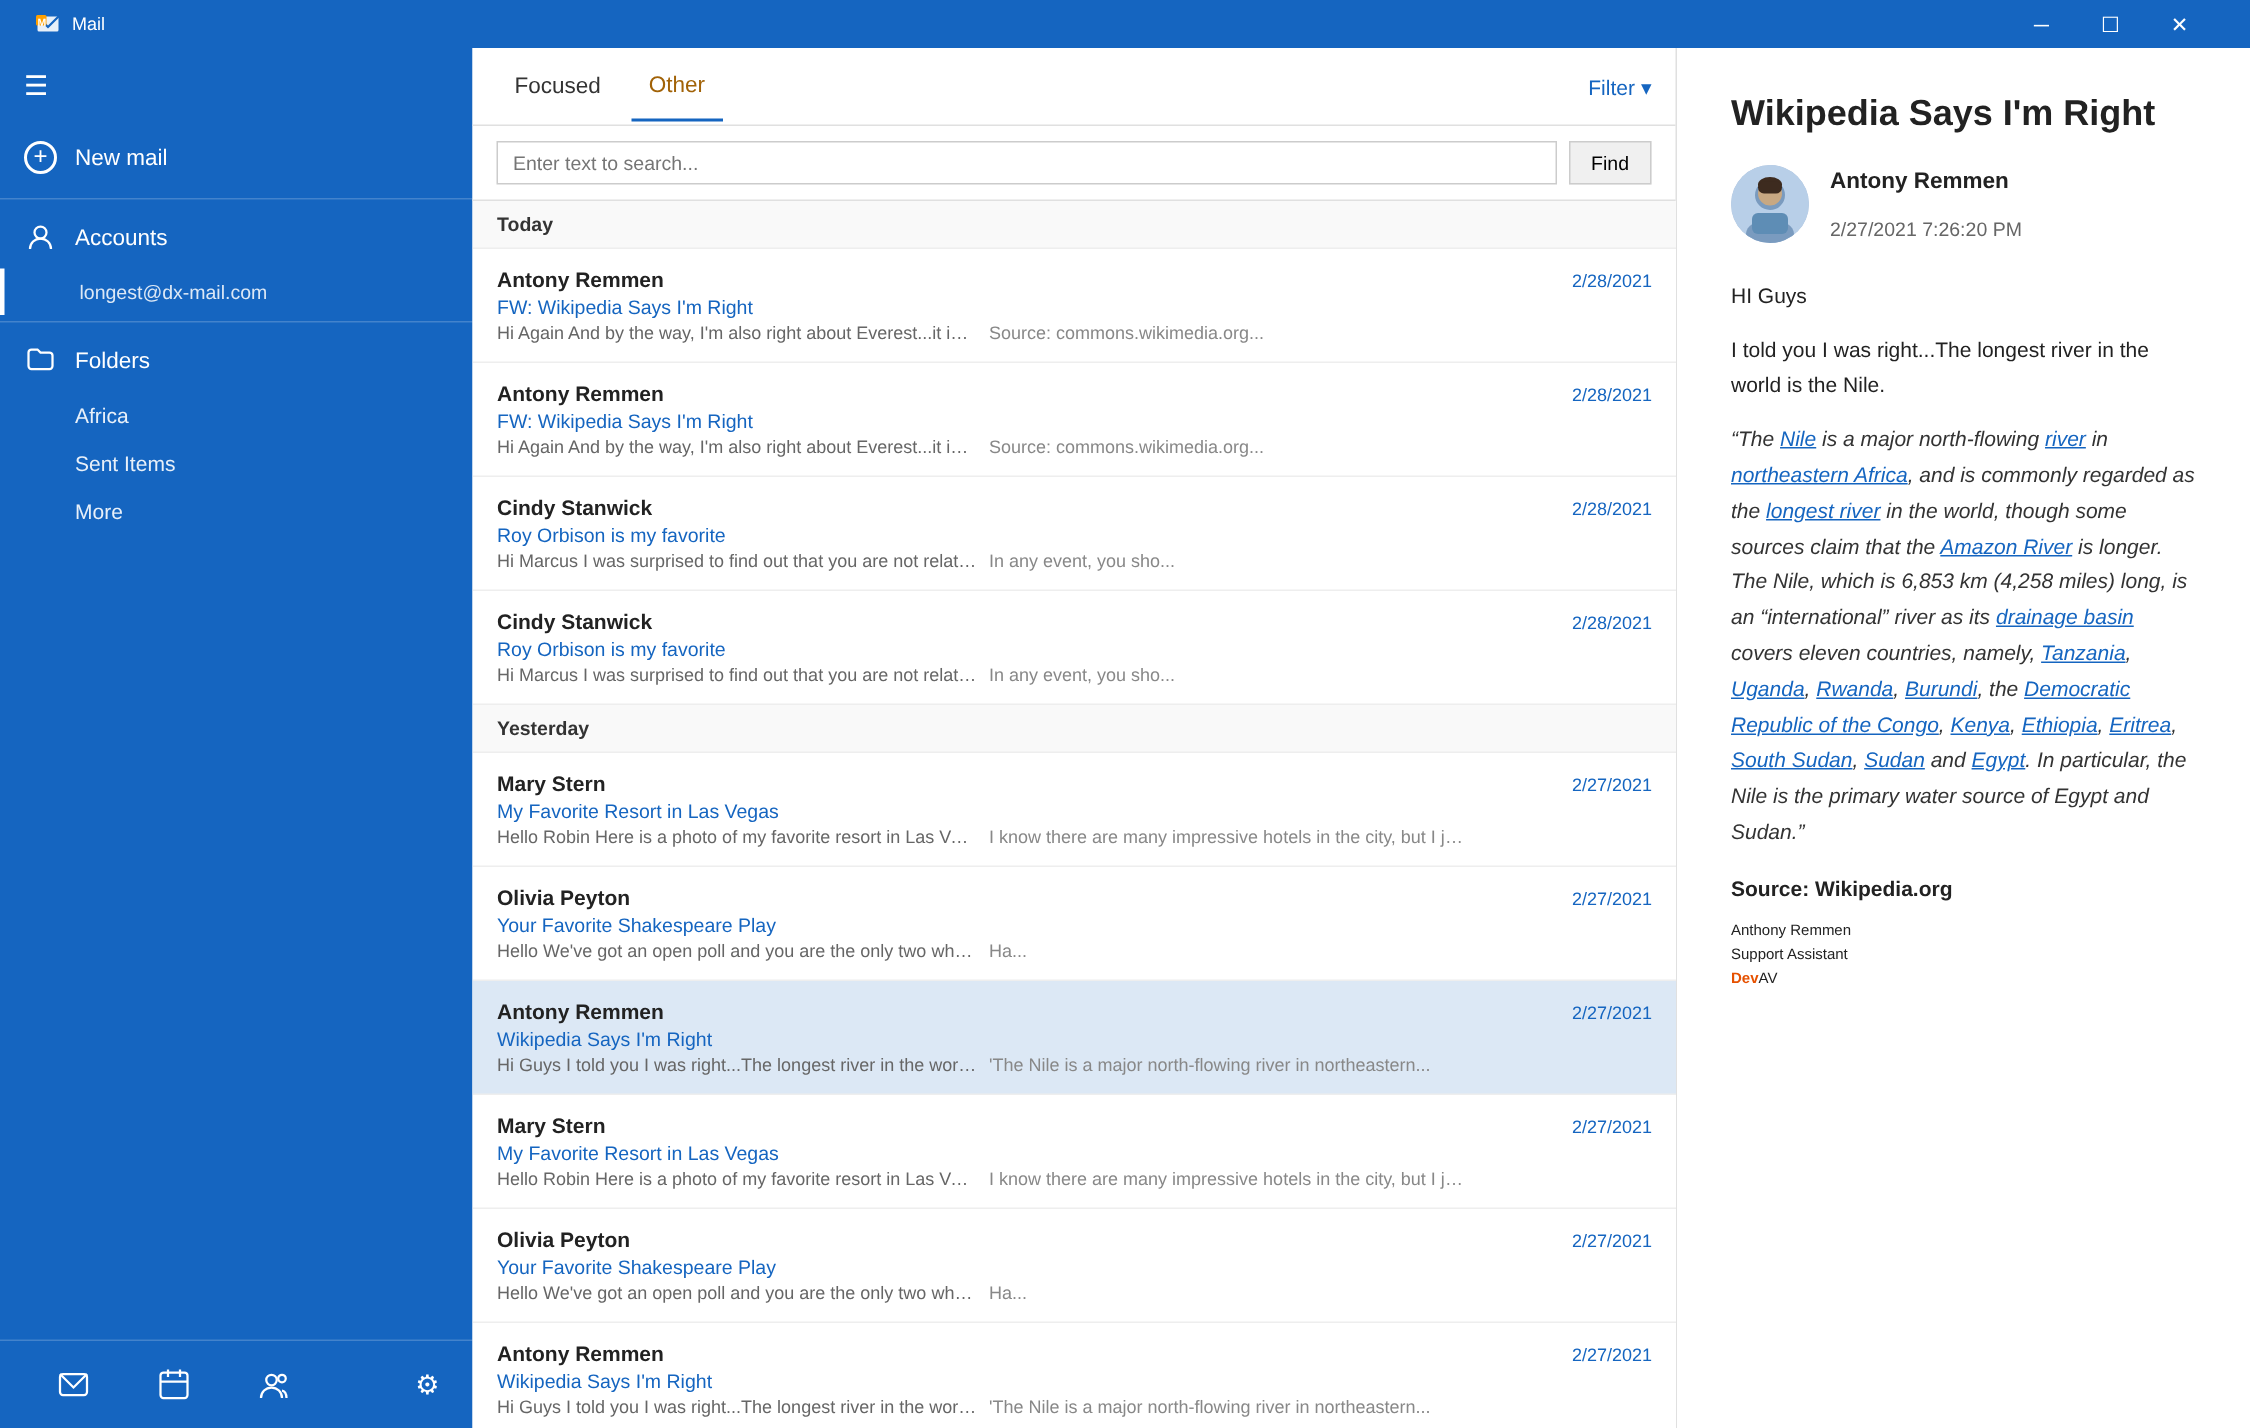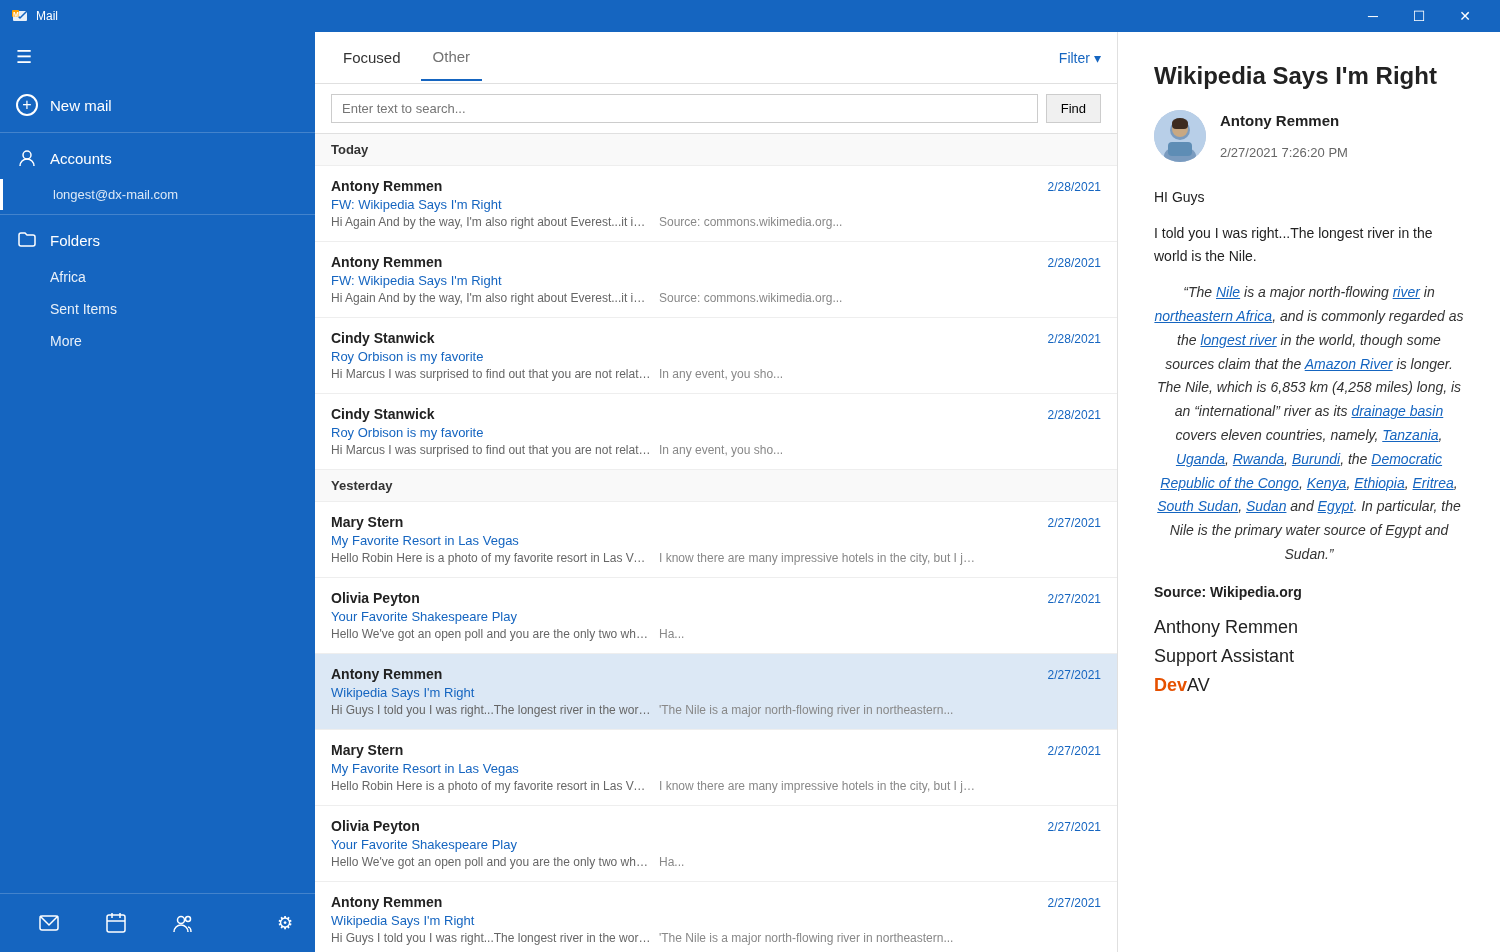--- a/index.html
+++ b/index.html
@@ -4,21 +4,21 @@
   <style>
     * { margin: 0; padding: 0; box-sizing: border-box; }
     body { font-family: 'Segoe UI', Arial, sans-serif; width: 1500px; height: 952px; overflow: hidden; background: #f3f3f3; display: flex; flex-direction: column; }
 
     
     .titlebar {
       height: 32px;
       background: #1565c0;
       display: flex;
       align-items: center;
-      padding: 0 12px;
+      padding: 0 24px;
       color: white;
       font-size: 12px;
       flex-shrink: 0;
     }
     .titlebar-icon { width: 16px; height: 16px; margin-right: 8px; }
     .titlebar-title { flex: 1; font-size: 12px; }
     .titlebar-controls { display: flex; gap: 0; }
     .titlebar-btn {
       width: 46px; height: 32px;
       background: transparent;
@@ -148,21 +148,21 @@
     }
     .tab {
       padding: 14px 12px;
       font-size: 15px;
       color: #333;
       cursor: pointer;
       position: relative;
       margin-right: 8px;
     }
     .tab.active {
-      color: #737373;
+      color: #a16207;
       border-bottom: 2px solid #1565c0;
       font-weight: 500;
     }
     .tab-filter {
       margin-left: auto;
       color: #1565c0;
       font-size: 14px;
       cursor: pointer;
       display: flex; align-items: flex-start; gap: 4px;
     }
@@ -244,24 +244,23 @@
     .sender-info .sender-name { font-size: 15px; font-weight: 600; color: #222; }
     .sender-info .sender-date { font-size: 13px; color: #666; margin-top: 16px; }
     .reading-body { font-size: 14px; line-height: 1.6; color: #222; }
     .reading-body p { margin-bottom: 14px; }
     .reading-body a { color: #1565c0; text-decoration: underline; }
     .reading-quote {
       font-style: italic;
       color: #333;
       margin-bottom: 14px;
       line-height: 1.7;
-      text-align: center;
     }
     .reading-source { margin-bottom: 10px; font-size: 14px; font-weight: bold; }
-    .reading-footer { font-size: 18px; margin-top: 10px; }
+    .reading-footer { font-size: 10px; margin-top: 10px; }
     .reading-footer .dev-av { color: #e65100; font-weight: 600; }
 
     
     .email-list::-webkit-scrollbar { width: 6px; }
     .email-list::-webkit-scrollbar-thumb { background: #ccc; border-radius: 3px; }
   </style>
 </head>
 <body>
 
 <div class="titlebar">

